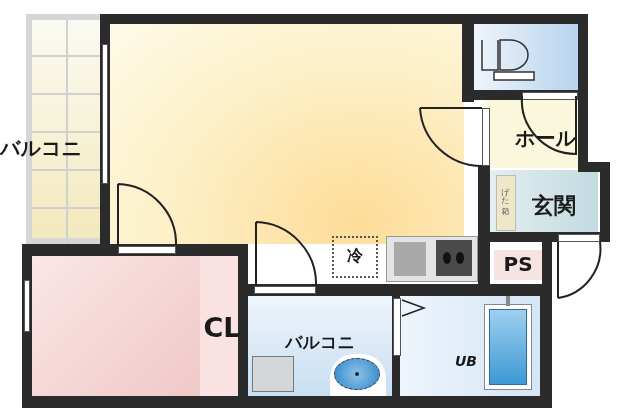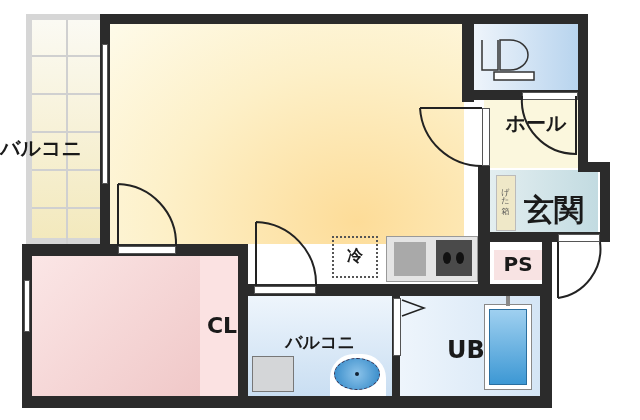--- a/index.html
+++ b/index.html
@@ -124,25 +124,25 @@
   <div class="abs" style="left:4px;top:4px;width:38px;height:76px;background:linear-gradient(180deg,#9fd0f0,#3d98d4);border:1px solid #2a6fa0;"></div>
 </div>
 <div class="abs" style="left:506px;top:296px;width:4px;height:10px;background:#888;"></div>
 
 <div class="lbl" style="left:240px;top:108px;width:100px;font-size:23px;">
 </div>
 
 <div class="lbl" style="left:62px;top:300px;width:100px;font-size:23px;">
 </div>
 
-<div class="lbl" style="left:202px;top:314px;width:40px;font-size:22px;">CL</div>
+<div class="lbl" style="left:202px;top:314px;width:40px;font-size:27px;">CL</div>
 
 <div class="lbl" style="left:0px;top:138px;font-size:20px;font-weight:bold;">バルコニ</div>
 
-<div class="lbl" style="left:496px;top:113px;width:80px;font-size:20px;">ホール</div>
+<div class="lbl" style="left:496px;top:128px;width:80px;font-size:20px;text-align:right;">ホール</div>
 
-<div class="lbl" style="left:522px;top:194px;width:64px;font-size:30px;">玄関</div>
+<div class="lbl" style="left:522px;top:194px;width:64px;font-size:22px;">玄関</div>
 
 <div class="lbl" style="left:494px;top:254px;width:48px;font-size:20px;">PS</div>
 
 <div class="lbl" style="left:250px;top:334px;width:140px;font-size:17px;">バルコニ</div>
 
-<div class="lbl" style="left:436px;top:338px;width:60px;font-size:24px;">UB</div>
+<div class="lbl" style="left:436px;top:354px;width:60px;font-size:14px;font-style:italic;">UB</div>
 
 </body></html>

